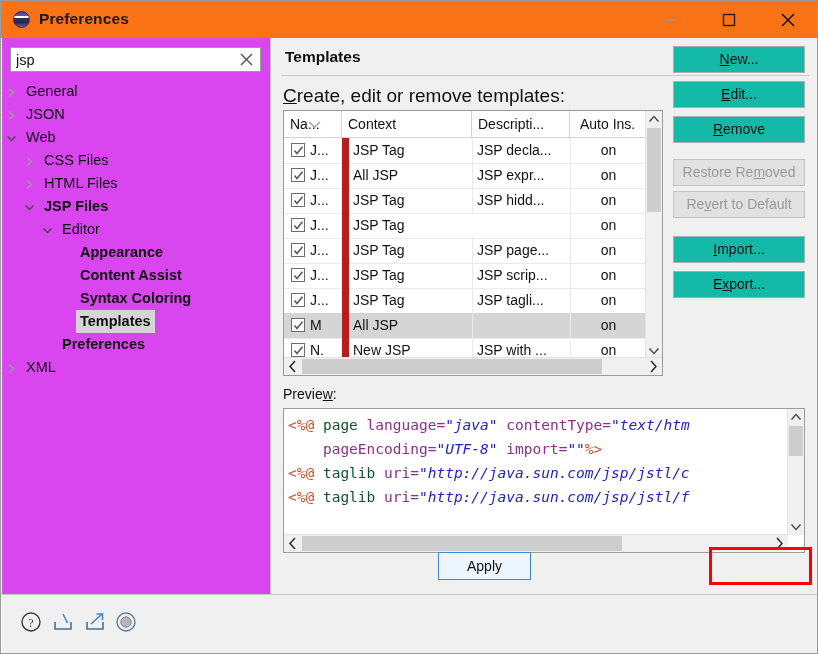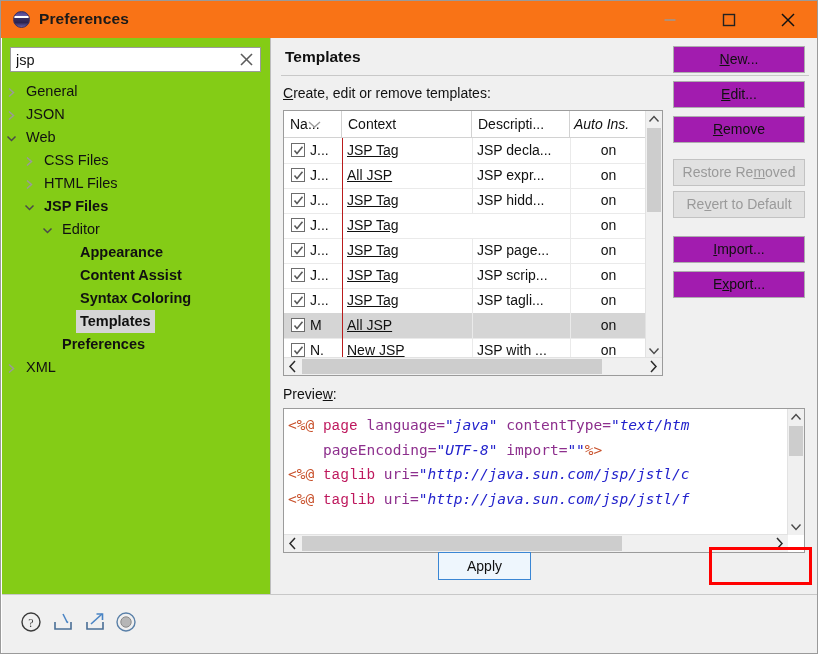--- a/index.html
+++ b/index.html
@@ -59,21 +59,21 @@
   .wbtn svg { position:absolute; left:50%; top:50%; transform:translate(-50%,-50%); }
   #btn-min { left: 646px; }
   #btn-max { left: 705px; }
   #btn-close { left: 764px; }
 
   
   #leftpanel {
     position: absolute;
     left: 1px; top: 37px;
     width: 292px; height: 557px;
-    background: #84cc16;
+    background: #d946ef;
     box-sizing: border-box;
   }
   #search-wrap {
     position: absolute;
     left: 8px; top: 9px;
     width: 251px; height: 25px;
     border: 1px solid #9b9b9b;
     background: #ffffff;
     box-sizing: border-box;
   }
@@ -161,21 +161,21 @@
   .navbtn { position: absolute; top: 10px; cursor: default; }
   #nav-back { left: 437px; width: 20px; height: 18px; }
   #nav-back-drop { left: 460px; width: 16px; height: 18px; }
   #nav-fwd { left: 479px; width: 20px; height: 18px; }
   #nav-fwd-drop { left: 502px; width: 16px; height: 18px; }
   #nav-menu { left: 522px; width: 10px; height: 18px; }
 
   #tbl-label {
     position: absolute;
     left: 12px; top: 47px;
-    font-size: 14px;
+    font-size: 19px;
     color: #111;
   }
   .mn { text-decoration: underline; }
 
   
   #tablebox {
     position: absolute;
     left: 12px; top: 72px;
     width: 380px; height: 266px;
     border: 1px solid #9b9b9b;
@@ -198,21 +198,21 @@
     color: #111;
     padding-left: 6px;
     box-sizing: border-box;
     border-right: 1px solid #d2d2d2;
     overflow: hidden;
     white-space: nowrap;
   }
   #th0 { left: 0; width: 58px; }
   #th1 { left: 58px; width: 130px; }
   #th2 { left: 188px; width: 98px; }
-  #th3 { left: 284px; width: 92px; border-right: none; font-style: italic; }
+  #th3 { left: 290px; width: 92px; border-right: none; }
   #sort-ind { position: absolute; left: 24px; top: 0px; }
 
   .trow {
     position: absolute;
     left: 0;
     width: 362px; height: 25px;
     border-bottom: 1px solid #eaeaea;
   }
   .trow.sel { background: #d5d5d5; }
   .tcb {
@@ -228,21 +228,21 @@
     position: absolute;
     top: 0; height: 25px;
     line-height: 25px;
     font-size: 14px;
     color: #111;
     overflow: hidden;
     white-space: nowrap;
     box-sizing: border-box;
   }
   .c0 { left: 26px; width: 30px; }
-  .c1 { left: 58px; width: 128px; padding-left: 4px; border-left: 1px solid #b91c1c; text-decoration: underline; }
+  .c1 { left: 58px; width: 128px; padding-left: 4px; border-left: 7px solid #b91c1c; }
   .c2 { left: 188px; width: 96px; padding-left: 4px; border-left: 1px solid #eaeaea; }
   .c3 { left: 286px; width: 76px; text-align: center; border-left: 1px solid #eaeaea; }
 
   
   #tvscroll {
     position: absolute;
     right: 0; top: 0;
     width: 16px; height: 248px;
     background: #f0f0f0;
     border-left: 1px solid #e2e2e2;
@@ -268,21 +268,21 @@
     background: #cdcdcd;
   }
   .hl { position:absolute; left:2px; top:1px; width:14px; height:15px; }
   .hr { position:absolute; right:2px; top:1px; width:14px; height:15px; }
 
   
   .sbtn {
     position: absolute;
     left: 402px;
     width: 132px; height: 27px;
-    background: #a21caf;
+    background: #14b8a6;
     border: 1px solid #adadad;
     box-sizing: border-box;
     font-family: "Liberation Sans", sans-serif;
     font-size: 14px;
     color: #101010;
     text-align: center;
     line-height: 25px;
     cursor: default;
     white-space: nowrap;
   }
@@ -308,21 +308,21 @@
     position: absolute;
     left: 4px; top: 4px;
     width: 502px;
     font-family: "DejaVu Sans Mono", monospace;
     font-size: 14.5px;
     line-height: 24px;
     white-space: pre;
     color: #000;
   }
   .k-dir { color: #c8502a; }
-  .k-tag { color: #be185d; font-family: Liberation Mono, monospace; }
+  .k-tag { color: #14532d; }
   .k-attr { color: #8d2f8d; }
   .k-str { color: #2222cc; font-style: italic; }
   .k-eq { color: #8d2f8d; }
 
   #pvscroll {
     position: absolute;
     right: 0; top: 0;
     width: 16px; height: 126px;
     background: #f0f0f0;
     border-left: 1px solid #e2e2e2;

